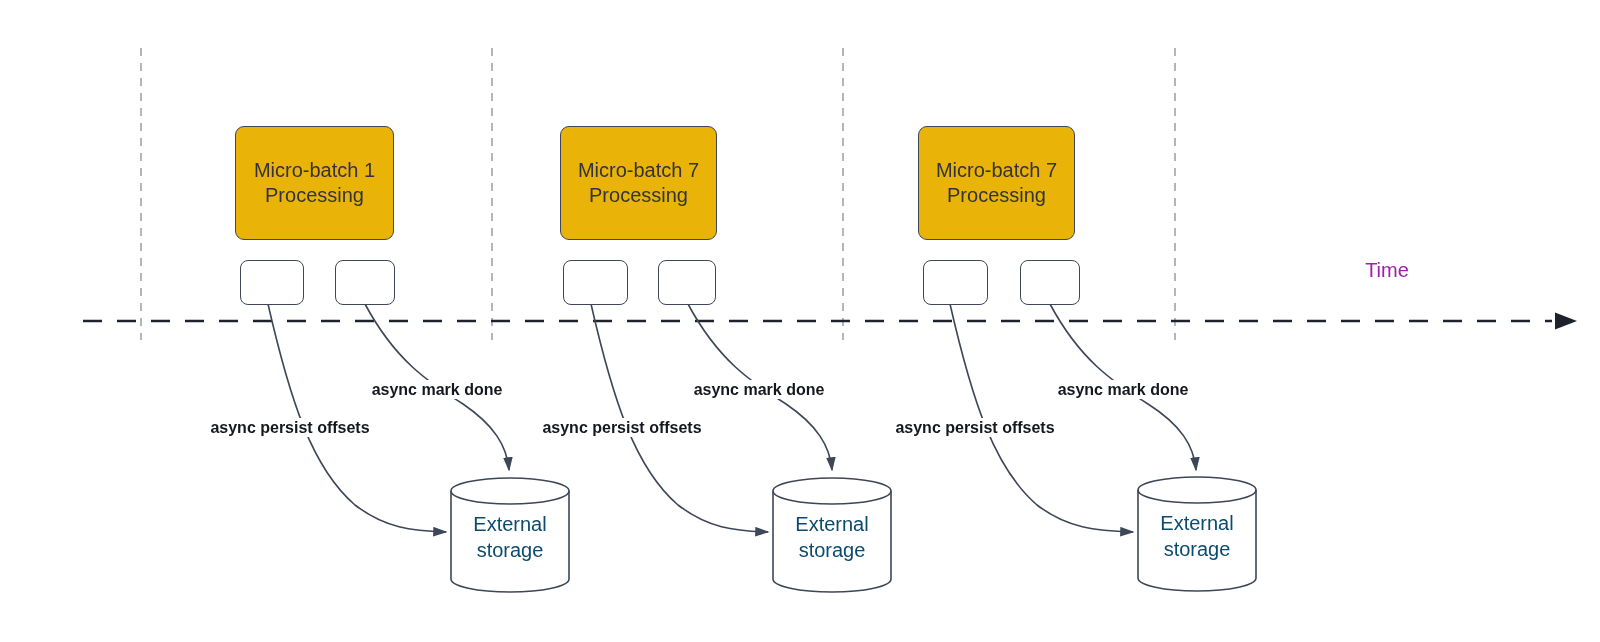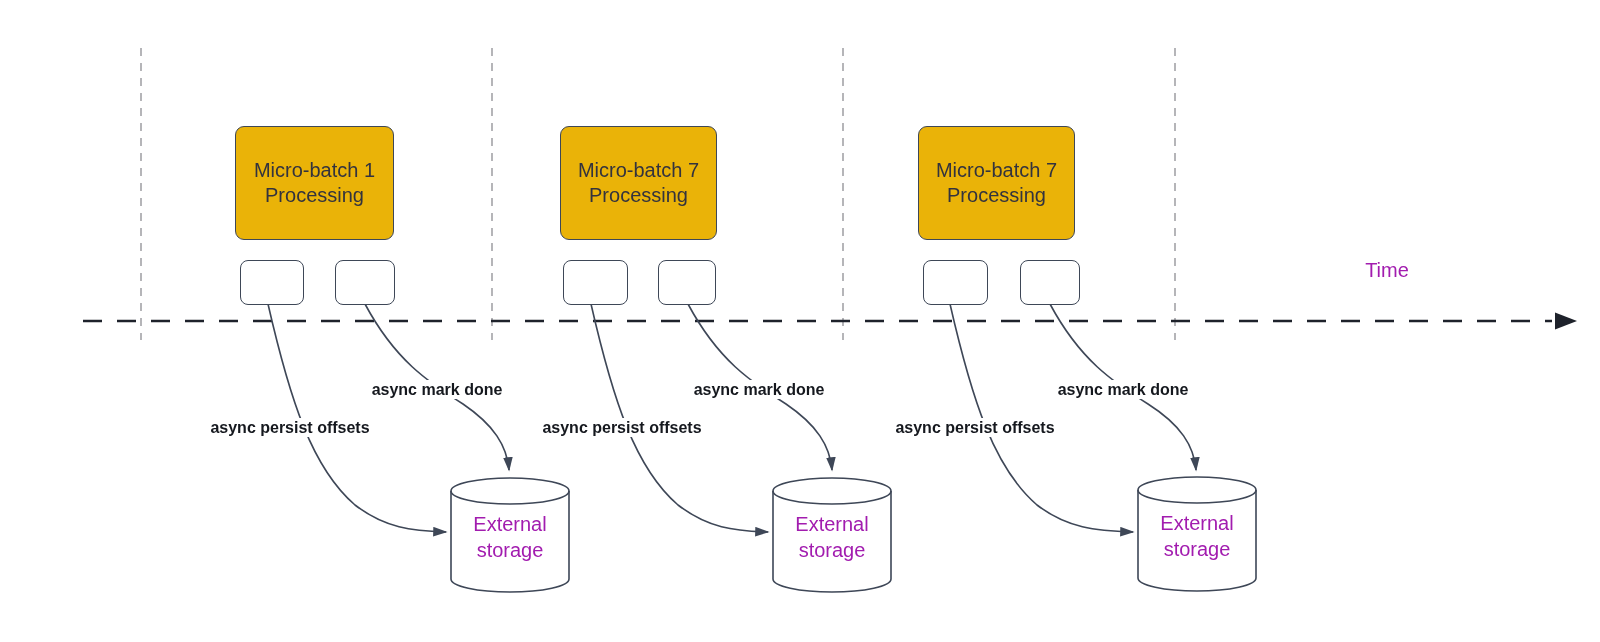--- a/index.html
+++ b/index.html
@@ -41,21 +41,21 @@
     position: absolute; z-index: 4;
     transform: translateX(-50%);
     font-size: 20px; color: #a21caf;
     white-space: nowrap;
   }
   .cyl { position: absolute; z-index: 3; width: 120px; height: 116px; }
   .cyl svg { position: absolute; left: 0; top: 0; }
   .cyl-text {
     position: absolute; left: 0; right: 0; top: 34px; z-index: 4;
     text-align: center;
-    font-size: 20px; line-height: 26px; color: #a21caf;
+    font-size: 20px; line-height: 26px; color: #0c4a6e;
   }
 </style>
 </head>
 <body>
 
 <div class="stage">
 
   <svg class="layer" width="1600" height="642" viewBox="0 0 1600 642">
     <defs>
       <marker id="ah" markerWidth="10" markerHeight="8" refX="8" refY="3" orient="auto" markerUnits="strokeWidth">

